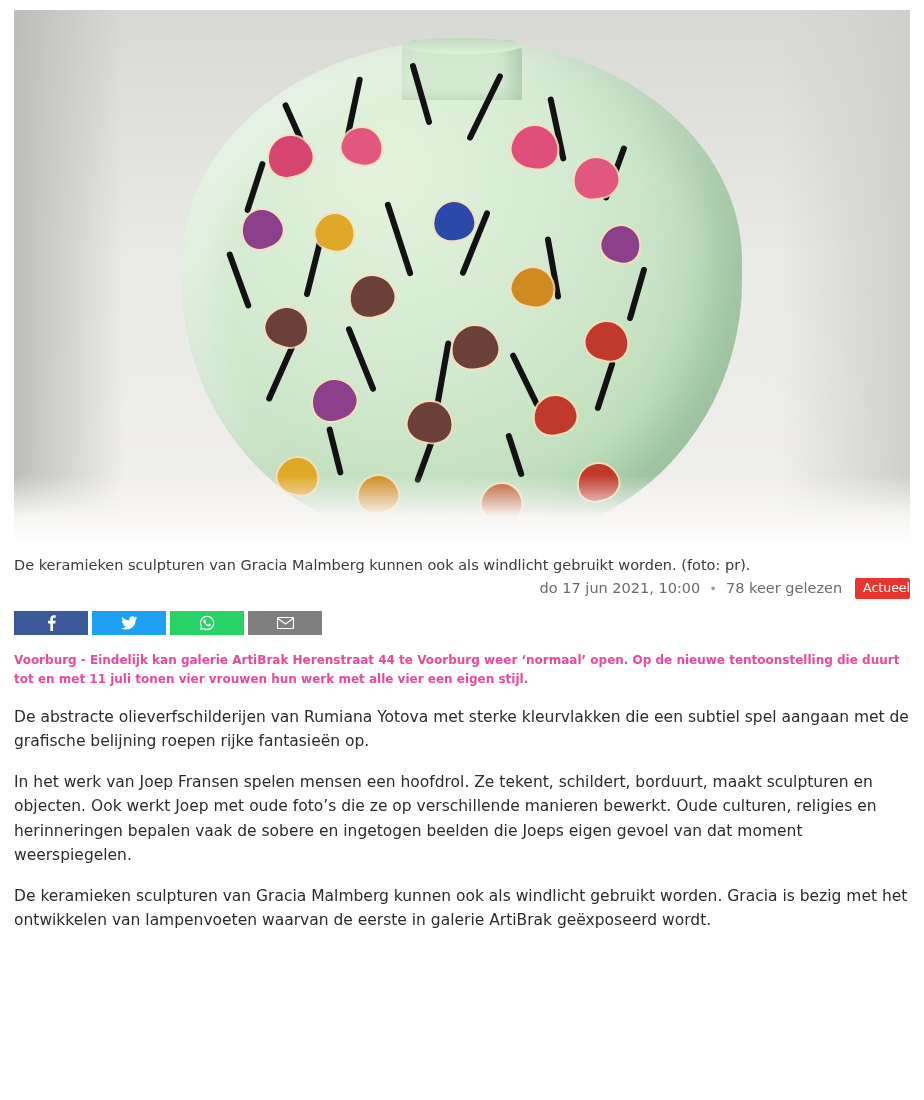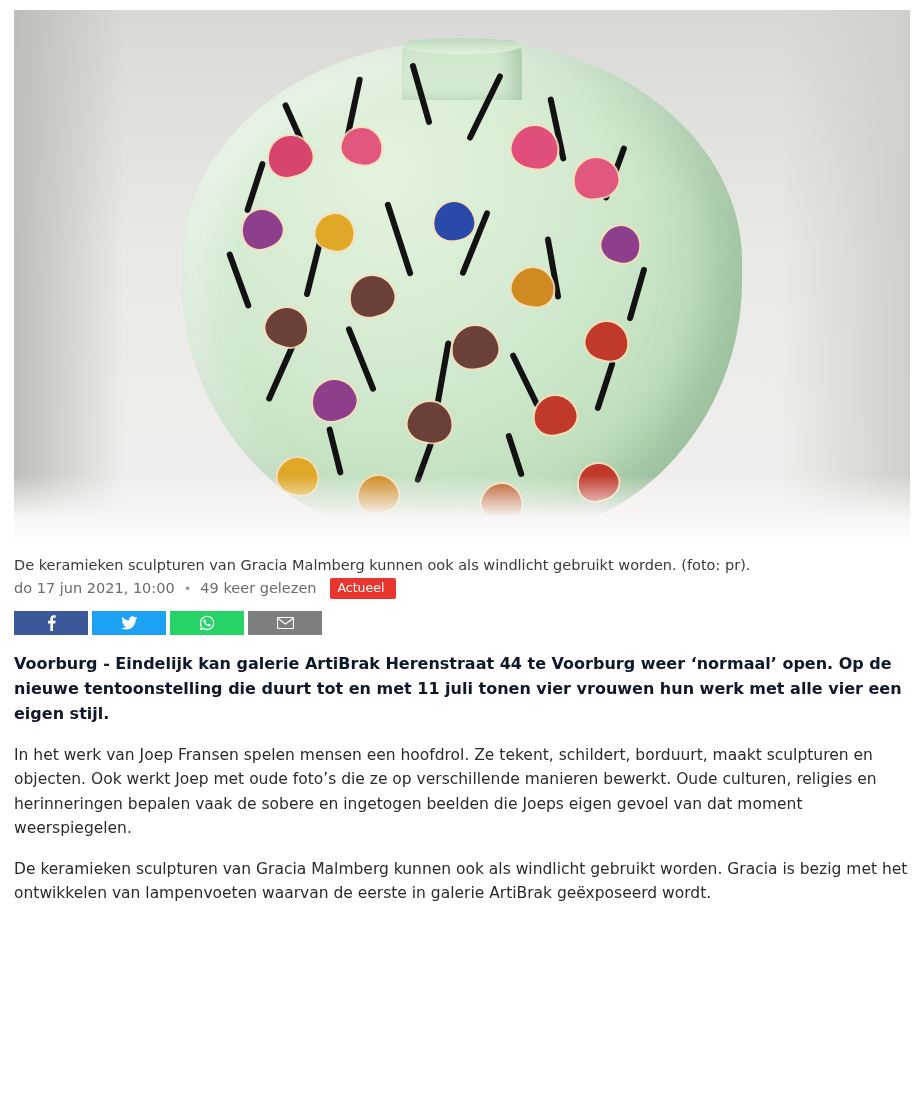--- a/index.html
+++ b/index.html
@@ -117,31 +117,32 @@
   }
 
   
   .meta {
     display: flex;
     align-items: center;
     gap: 9px;
     font-size: 14.5px;
     color: #6b6b6b;
     margin-bottom: 12px;
+    justify-content: flex-end;
   }
   .meta .dot {
     color: #9a9a9a;
     font-size: 13px;
   }
   .badge {
     display: inline-block;
     background: #e8352e;
     color: #ffffff;
     font-size: 12.5px;
-    padding: 3px 12px 4px 8px;
+    padding: 3px 0 4px 8px;
     border-radius: 2px;
     line-height: 1.1;
     margin-left: 4px;
   }
 
   
   .share {
     display: flex;
     gap: 4px;
     margin: 2px 0 16px 0;
@@ -155,24 +156,24 @@
     cursor: pointer;
   }
   .share-btn svg { display: block; }
   .sb-facebook { background: #3b5998; }
   .sb-twitter  { background: #1da1f2; }
   .sb-whatsapp { background: #25d366; }
   .sb-email    { background: #7f7f7f; }
 
   
   p.lead {
-    font-size: 16px;
+    font-size: 12px;
     line-height: 1.58;
     font-weight: bold;
-    color: #0f172a;
+    color: #ec4899;
     margin: 0 0 16px 0;
   }
   p.body {
     font-size: 15.5px;
     line-height: 1.58;
     color: #2b2b2b;
     margin: 0 0 16px 0;
   }
 </style>
 </head>
@@ -235,21 +236,21 @@
 
     <div class="hero-floor"></div>
   </div>
 
   <div class="caption">De keramieken sculpturen van Gracia Malmberg kunnen ook als windlicht gebruikt worden. (foto: pr).</div>
 
 
   <div class="meta">
     <span>do 17 jun 2021, 10:00</span>
     <span class="dot">•</span>
-    <span>49 keer gelezen</span>
+    <span>78 keer gelezen</span>
     <span class="badge">Actueel</span>
   </div>
 
   <div class="share">
     <div class="share-btn sb-facebook">
       <span>
         <svg width="9" height="17" viewBox="0 0 9 17" aria-hidden="true">
           <path fill="#ffffff" d="M6 17V9.5h2.3l.35-2.7H6V5.1c0-.78.22-1.3 1.33-1.3H8.7V1.4C8.46 1.36 7.64 1.3 6.7 1.3c-2 0-3.35 1.2-3.35 3.45V6.8H1v2.7h2.35V17H6z"></path>
         </svg>
       </span>
@@ -272,16 +273,17 @@
       <span>
         <svg width="17" height="12" viewBox="0 0 17 12" aria-hidden="true">
           <rect x="0.5" y="0.5" width="16" height="11" rx="1" fill="none" stroke="#ffffff" stroke-width="1.2"></rect>
           <path d="M1 1.4 8.5 7 16 1.4" fill="none" stroke="#ffffff" stroke-width="1.2"></path>
         </svg>
       </span>
     </div>
   </div>
 
   <p class="lead">Voorburg - Eindelijk kan galerie ArtiBrak Herenstraat 44 te Voorburg weer ‘normaal’ open. Op de nieuwe tentoonstelling die duurt tot en met 11 juli tonen vier vrouwen hun werk met alle vier een eigen stijl.</p>
+  <p class="body">De abstracte olieverfschilderijen van Rumiana Yotova met sterke kleurvlakken die een subtiel spel aangaan met de grafische belijning roepen rijke fantasieën op.</p>
   <p class="body">In het werk van Joep Fransen spelen mensen een hoofdrol. Ze tekent, schildert, borduurt, maakt sculpturen en objecten. Ook werkt Joep met oude foto’s die ze op verschillende manieren bewerkt. Oude culturen, religies en herinneringen bepalen vaak de sobere en ingetogen beelden die Joeps eigen gevoel van dat moment weerspiegelen.</p>
   <p class="body">De keramieken sculpturen van Gracia Malmberg kunnen ook als windlicht gebruikt worden. Gracia is bezig met het ontwikkelen van lampenvoeten waarvan de eerste in galerie ArtiBrak geëxposeerd wordt.</p>
 
 </div>
 
 </body></html>

